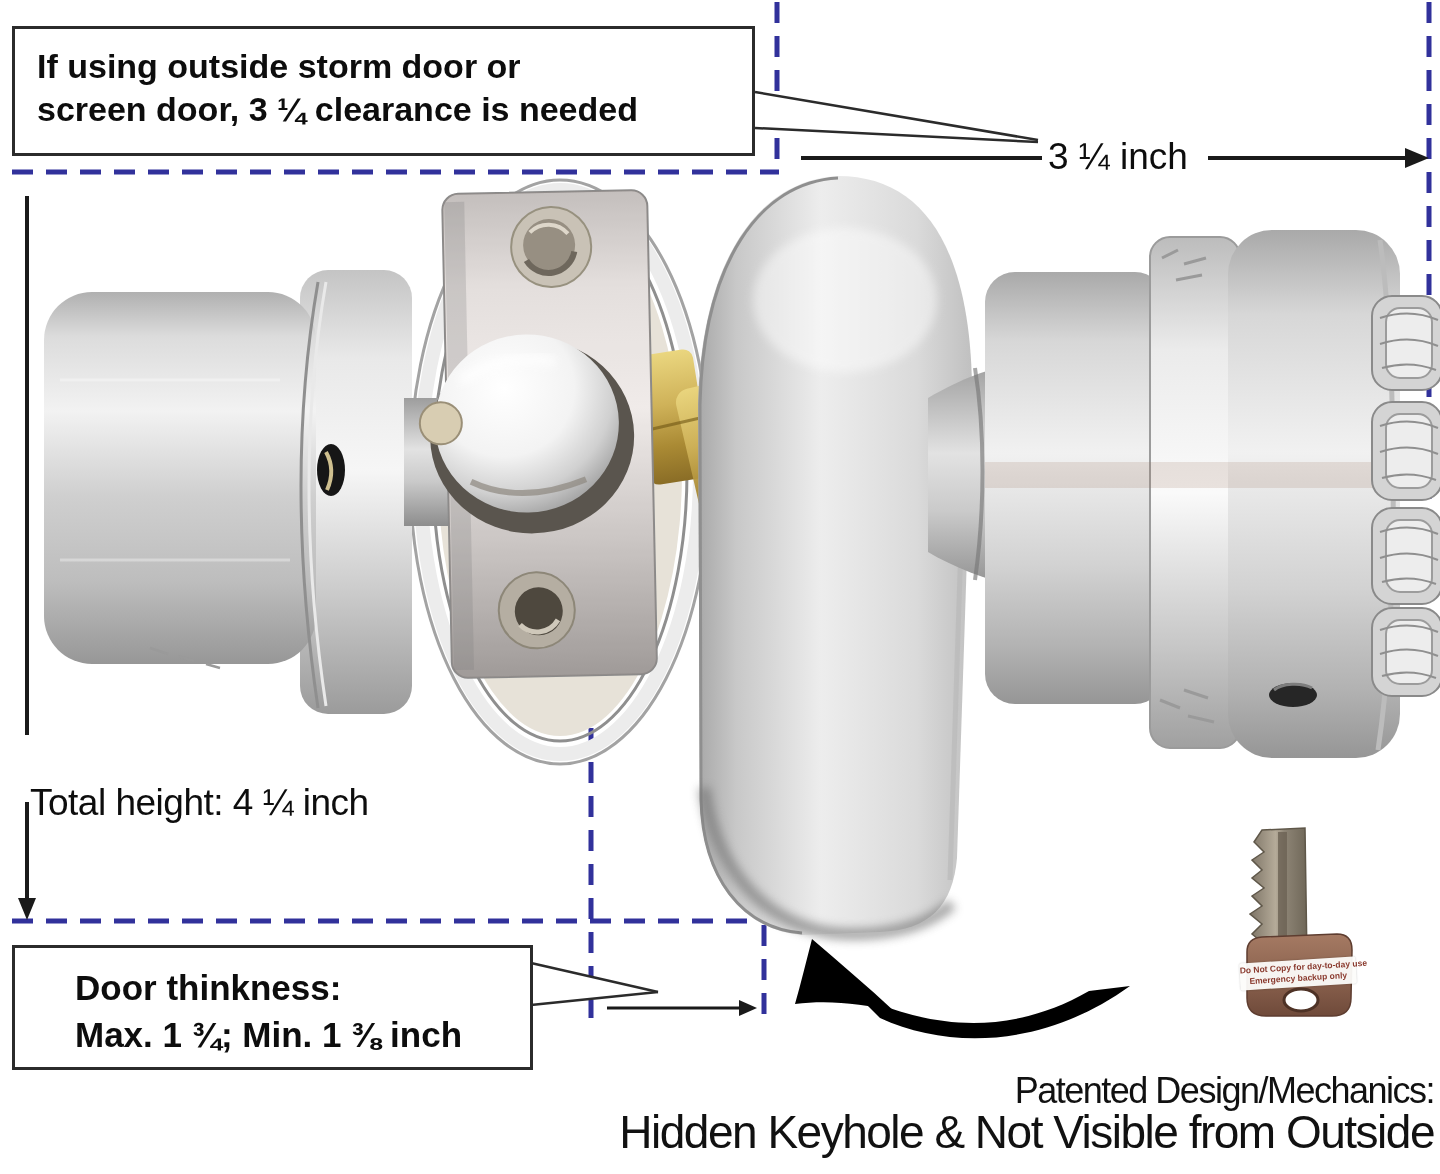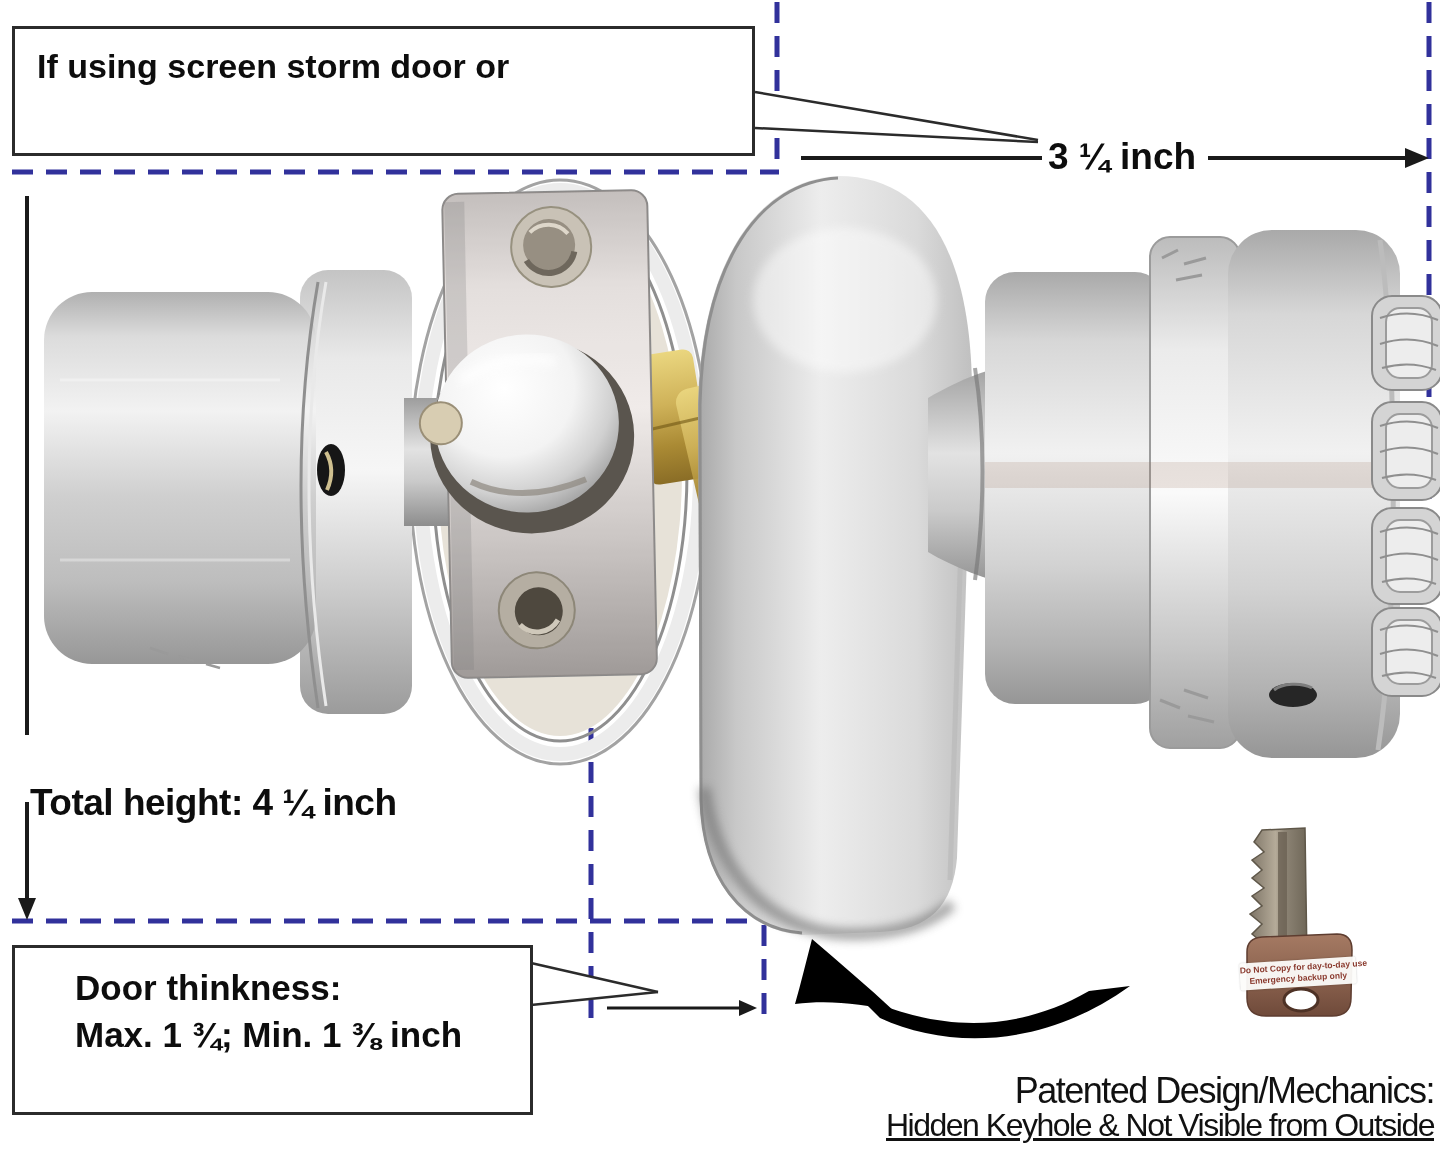--- a/index.html
+++ b/index.html
@@ -14,30 +14,30 @@
     position:relative;width:1440px;height:1174px;background:#ffffff;overflow:hidden;
     font-family:"Liberation Sans", sans-serif;
   }
   .stage svg{position:absolute;left:0;top:0;}
   .note-box{
     position:absolute;border:3px solid #2b2b2b;background:#ffffff;
     color:var(--text-color);font-weight:bold;box-sizing:border-box;
   }
   .note-box .ln{display:block;white-space:nowrap;}
   .storm{left:12px;top:26px;width:743px;height:130px;padding:16px 0 0 22px;font-size:34px;line-height:43px;}
-  .thickness{left:12px;top:945px;width:521px;height:170px;padding:16px 16px 0 60px;font-size:35px;line-height:47px;}
-  .dim-label{position:absolute;color:var(--text-color);font-weight:bold;white-space:nowrap;}
+  .thickness{left:12px;top:945px;width:521px;height:125px;padding:16px 16px 0 60px;font-size:35px;line-height:47px;}
+  .dim-label{position:absolute;color:var(--text-color);font-weight:normal;white-space:nowrap;}
   .width-label{left:1048px;top:136px;font-size:37px;}
   .height-label{left:30px;top:750px;font-size:37px;letter-spacing:-0.5px;margin-top:32px;}
   .caption{
     position:absolute;right:6px;top:1072px;width:900px;text-align:right;
     color:var(--caption-color);font-weight:400;letter-spacing:-1.5px;line-height:1.04;
   }
   .caption .cap1{font-size:36px;}
-  .caption .cap2{font-size:32px;text-decoration:underline;}
+  .caption .cap2{font-size:46px;}
   .key-tag{
     position:absolute;left:1240px;top:960px;width:116px;text-align:center;
     background:rgba(252,252,250,0.95);border-radius:2px;padding:2px 0 3px 0;
     transform:rotate(-3.5deg);color:var(--keytag-color);font-weight:bold;
     line-height:1.3;box-shadow:0 0 2px rgba(0,0,0,.25);
   }
   .key-tag .kt1{font-size:8.5px;white-space:nowrap;}
   .key-tag .kt2{font-size:8.5px;white-space:nowrap;}
 </style>
 </head>
@@ -270,21 +270,22 @@
              L1252 950 L1264 944 L1252 934 L1262 924 L1250 914 L1262 906
              L1252 896 L1264 888 L1252 878 L1262 870 L1252 860 L1264 852 L1254 842 Z" fill="url(#gBlade)" stroke="#5f5749" stroke-width="1.5"></path>
     <rect x="1278" y="832" width="9" height="126" fill="#6b6254" opacity="0.8"></rect>
     <path d="M1247 952 Q1247 938 1262 937 L1337 934 Q1352 934 1352 950 L1351 998
              Q1351 1016 1332 1016 L1266 1016 Q1247 1016 1247 998 Z" fill="url(#gKeyHead)" stroke="#5e3d30" stroke-width="1.5"></path>
     <ellipse cx="1301" cy="1000" rx="17" ry="11" fill="#ffffff" stroke="#4e3226" stroke-width="3"></ellipse>
   </g>
 </svg>
 
 <div class="note-box storm">
-  <span class="ln">If using screen storm door or</span>
+  <span class="ln">If using outside storm door or</span>
+  <span class="ln">screen door, 3 ¼ clearance is needed</span>
 </div>
 
 <div class="dim-label width-label">3 ¼ inch</div>
 
 <div class="dim-label height-label">Total height: 4 ¼ inch</div>
 
 <div class="note-box thickness">
   <span class="ln">Door thinkness:</span>
   <span class="ln">Max. 1 ¾; Min. 1 ⅜ inch</span>
 </div>

